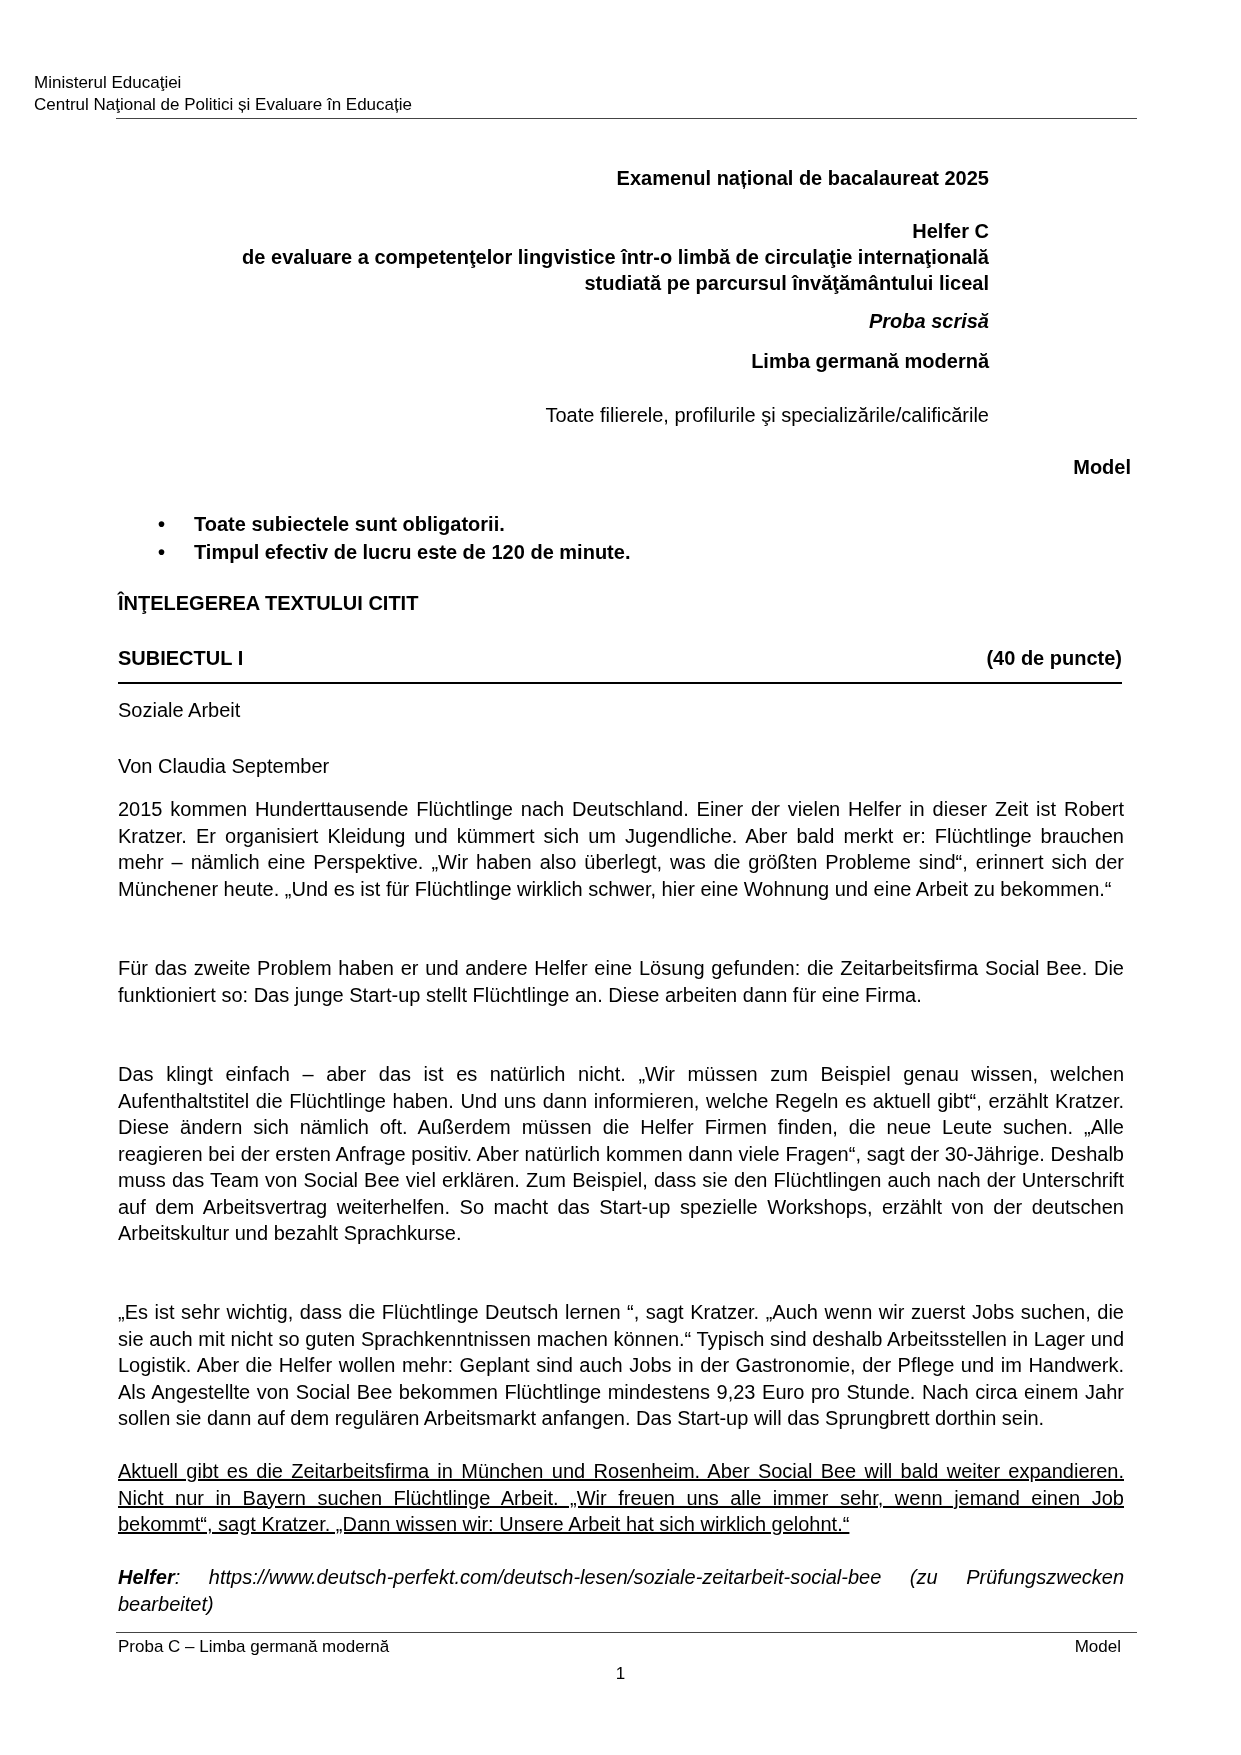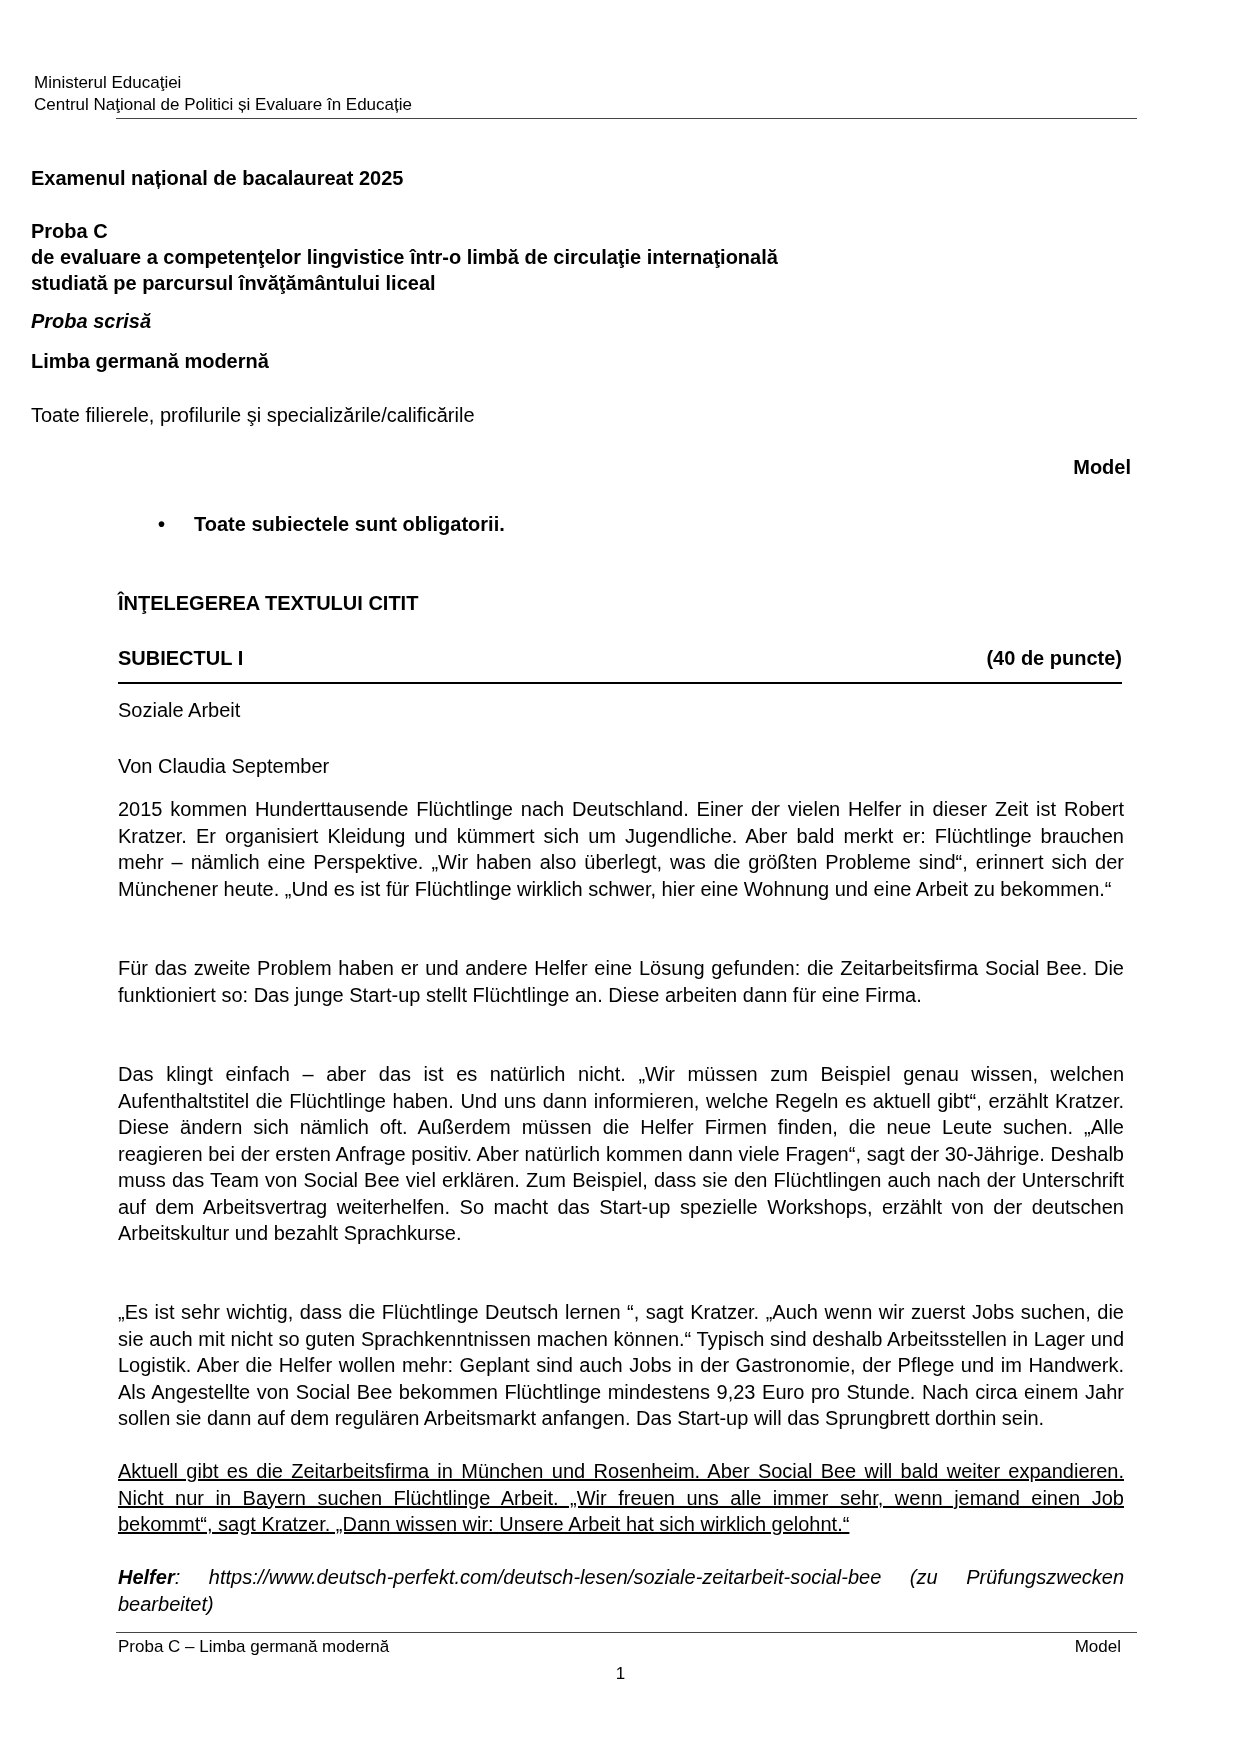--- a/index.html
+++ b/index.html
@@ -3,21 +3,21 @@
   <meta charset="utf-8">
   <style>
     html, body { margin: 0; padding: 0; background: #ffffff; }
     body {
       width: 1241px; height: 1755px; position: relative; overflow: hidden;
       font-family: "Liberation Sans", sans-serif; color: #000;
     }
     .abs { position: absolute; }
     .hdr { left: 0; width: 1241px; text-align: left; font-size: 17px; line-height: 20px; padding-left: 34px; }
     .hr { position: absolute; left: 116px; width: 1021px; height: 1px; background: #444; }
-    .center { left: 0; width: 989px; text-align: left; margin-left: 31px; }
+    .center { left: 0; width: 989px; text-align: right; }
     .title { font-size: 20px; font-weight: bold; line-height: 26px; }
     .sub { font-size: 20px; line-height: 26px; }
     .model { right: 110px; font-size: 20px; font-weight: bold; }
     ul.bul { position: absolute; left: 158px; top: 510px; margin: 0; padding: 0; list-style: none; }
     ul.bul li { font-size: 20px; font-weight: bold; line-height: 28px; position: relative; padding-left: 36px; }
     ul.bul li::before { content: "\2022"; position: absolute; left: 0; top: 0; }
     .section { left: 118px; font-size: 20px; font-weight: bold; }
     .subj {
       position: absolute; left: 118px; top: 643px; width: 1004px; height: 27px;
       border-bottom: 2px solid #000; font-size: 20px; font-weight: bold;
@@ -34,30 +34,31 @@
     .pagenum { left: 0; width: 1241px; text-align: center; font-size: 17px; }
   </style>
 </head>
 <body>
 
 <div class="abs hdr" style="top:73px;">Ministerul Educaţiei</div>
 <div class="abs hdr" style="top:95px;">Centrul Naţional de Politici și Evaluare în Educație</div>
 <div class="hr" style="top:118px;"></div>
 
 <div class="abs center title" style="top:165px;">Examenul național de bacalaureat 2025</div>
-<div class="abs center title" style="top:218px;">Proba C</div>
+<div class="abs center title" style="top:218px;">Helfer C</div>
 <div class="abs center title" style="top:244px;">de evaluare a competenţelor lingvistice într-o limbă de circulaţie internaţională</div>
 <div class="abs center title" style="top:270px;">studiată pe parcursul învăţământului liceal</div>
 <div class="abs center title" style="top:308px;font-style:italic;">Proba scrisă</div>
 <div class="abs center title" style="top:348px;">Limba germană modernă</div>
 <div class="abs center sub" style="top:402px;">Toate filierele, profilurile şi specializările/calificările</div>
 <div class="abs model" style="top:456px;">Model</div>
 
 <ul class="bul">
   <li>Toate subiectele sunt obligatorii.</li>
+  <li>Timpul efectiv de lucru este de 120 de minute.</li>
 </ul>
 
 <div class="abs section" style="top:592px;">ÎNŢELEGEREA TEXTULUI CITIT</div>
 <div class="subj">
   <span>SUBIECTUL I</span>
   <span>(40 de puncte)</span>
 </div>
 
 <div class="abs body-text" style="top:697px;">Soziale Arbeit</div>
 <div class="abs body-text" style="top:753px;">Von Claudia September</div>

